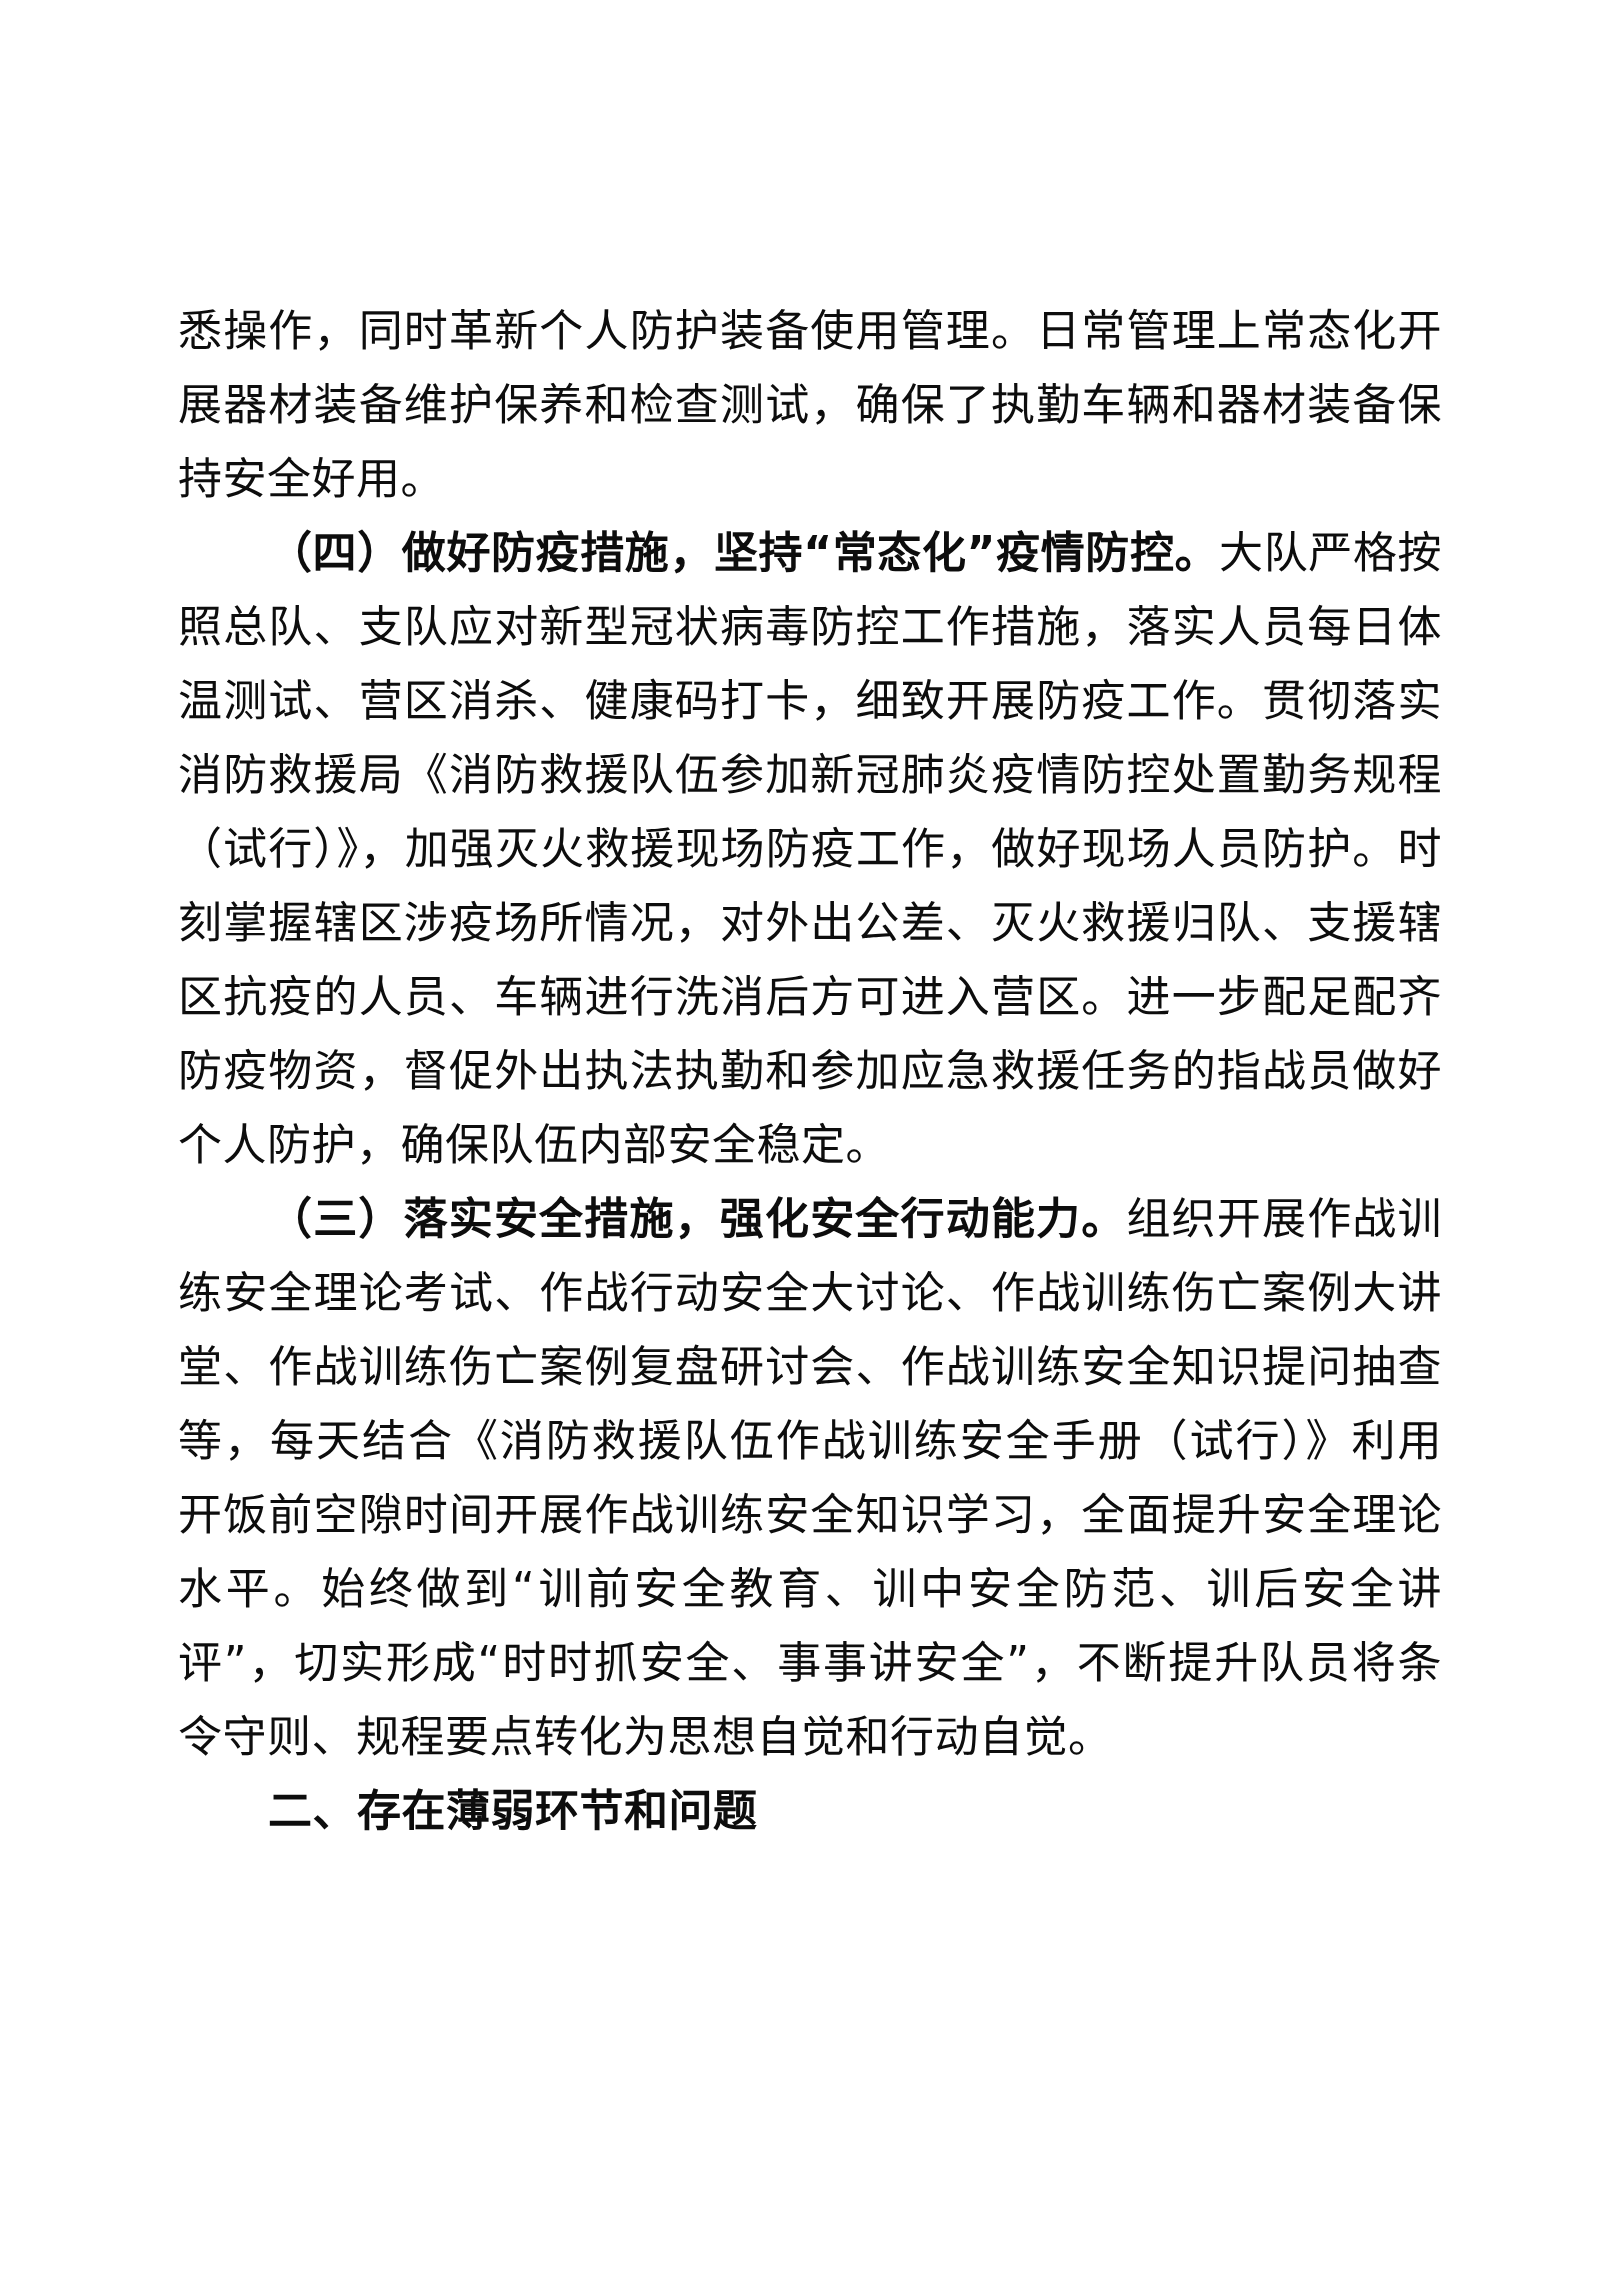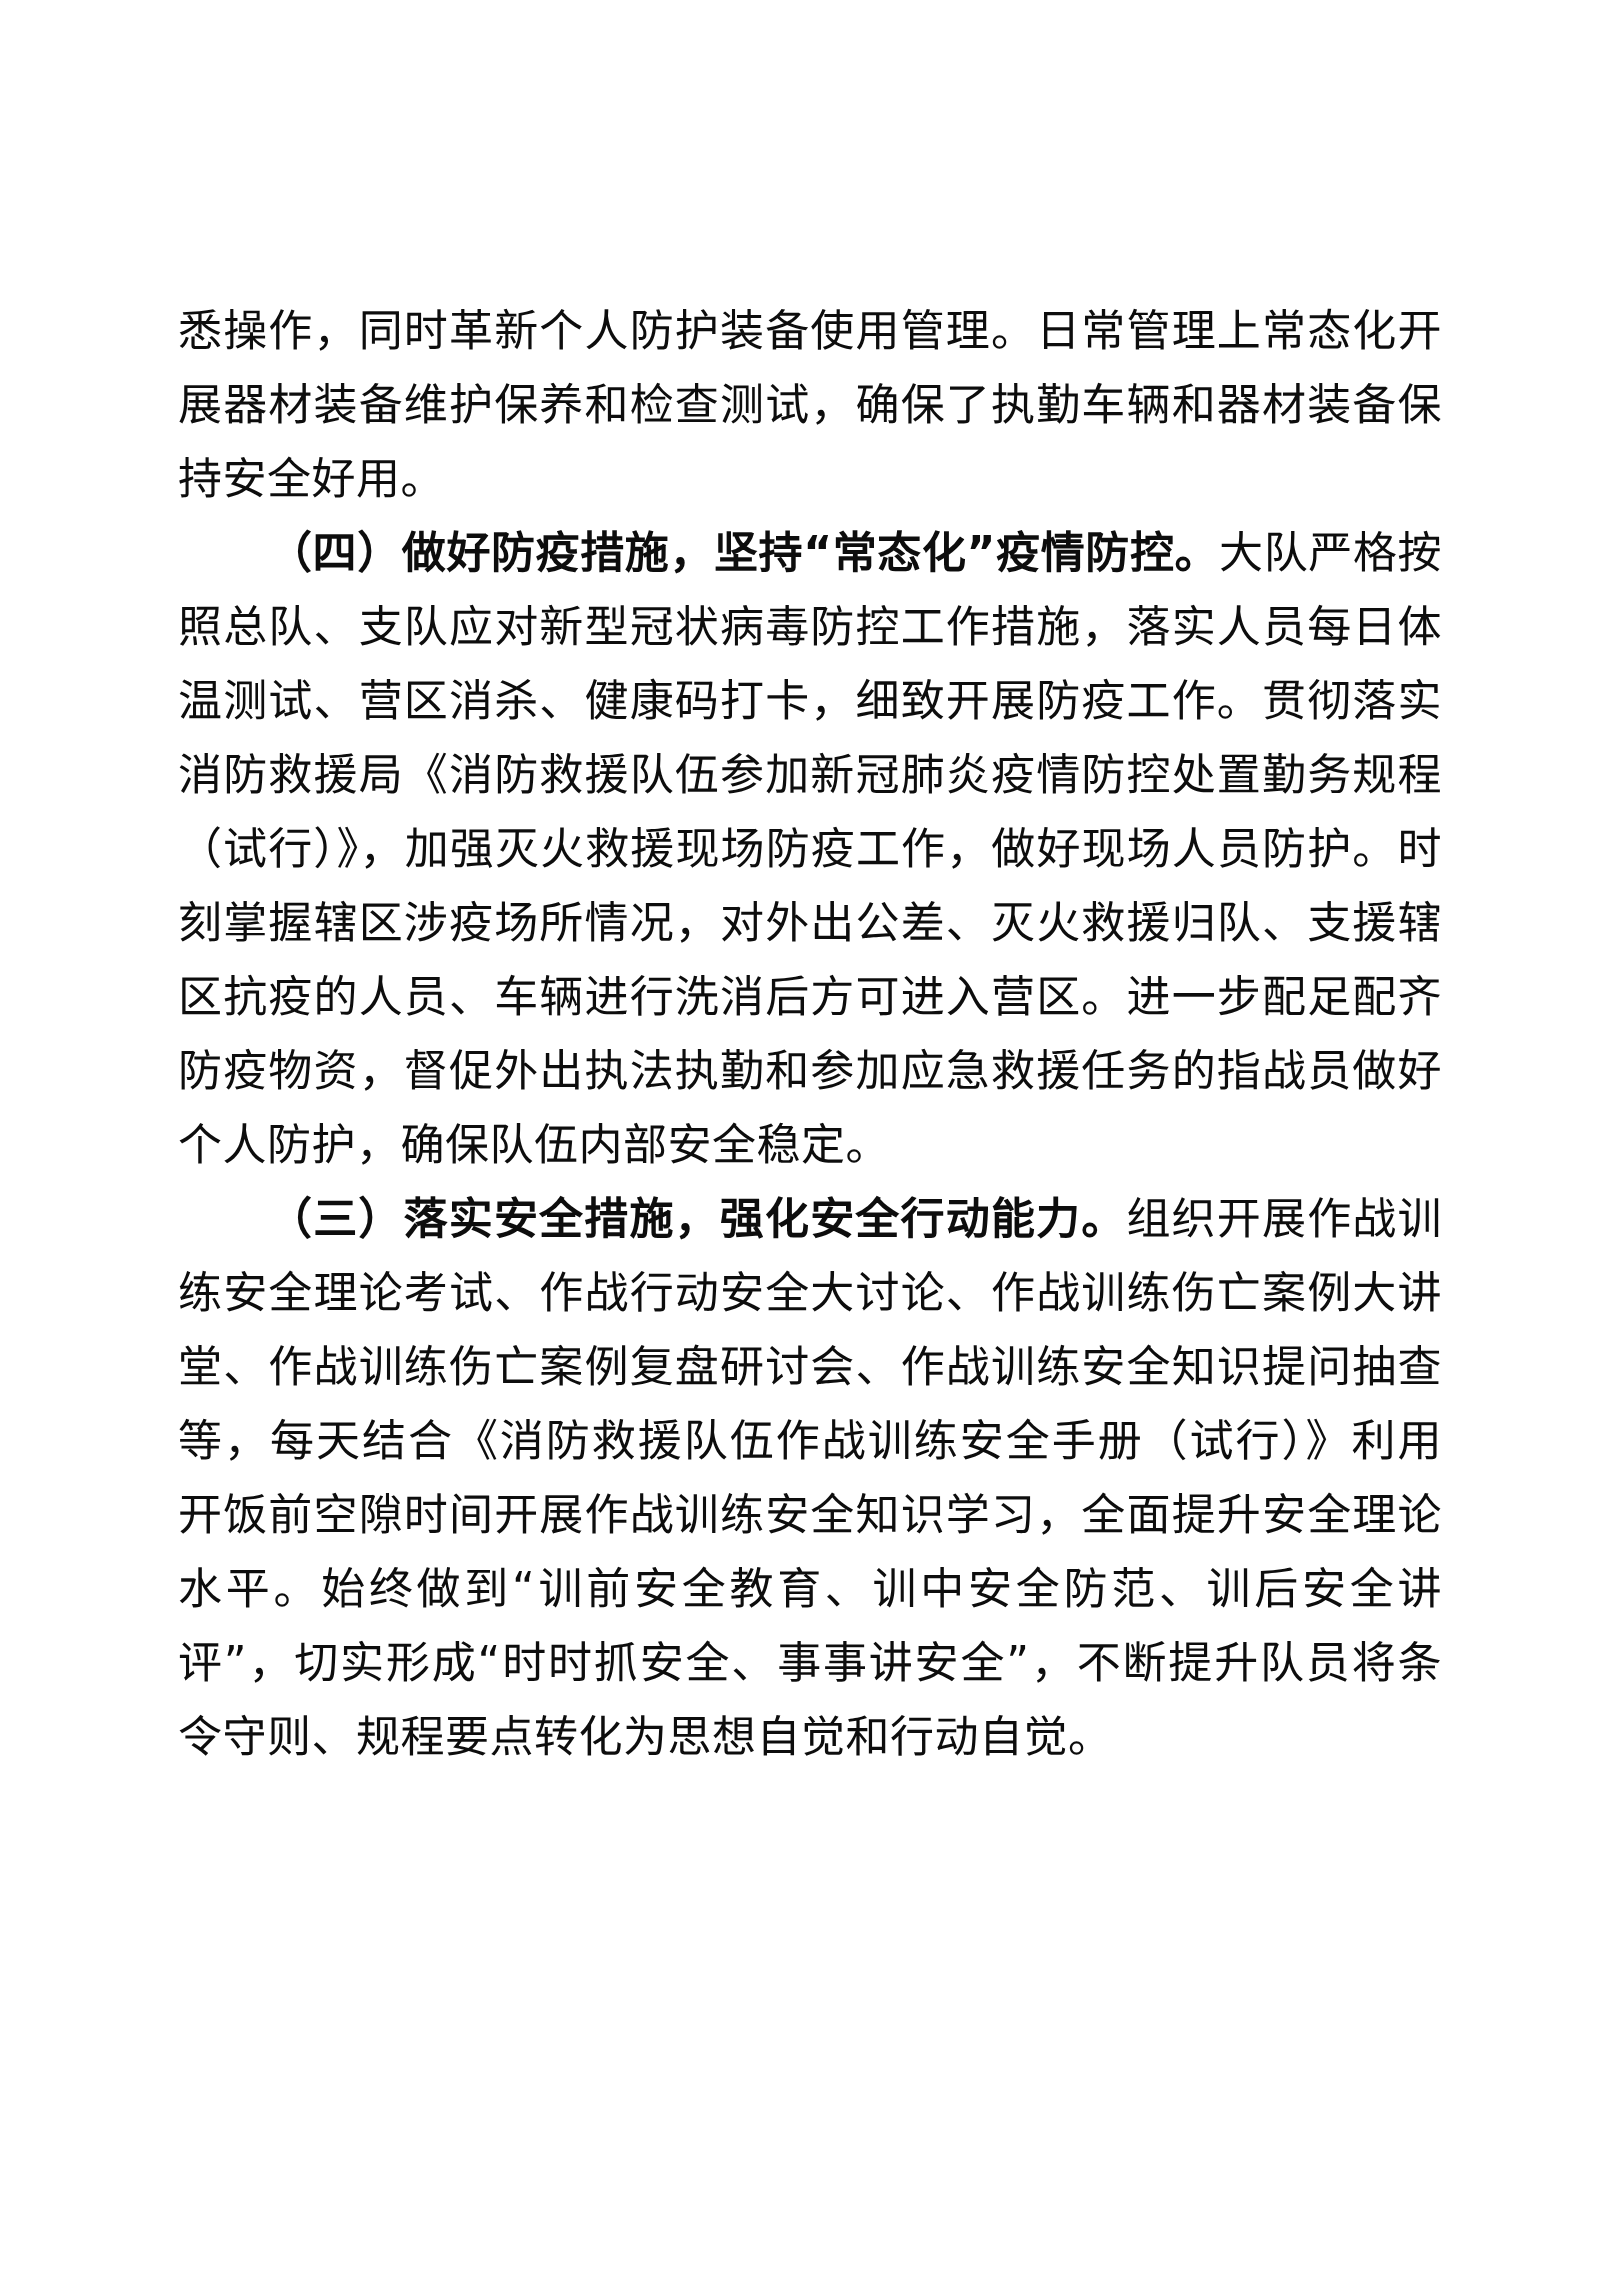--- a/index.html
+++ b/index.html
@@ -57,16 +57,19 @@
     </p>
 
     <p class="para indent">
       <span class="bold">（四）做好防疫措施，坚持“常态化”疫情防控。</span><span>大队严格按照总队、支队应对新型冠状病毒防控工作措施，落实人员每日体温测试、营区消杀、健康码打卡，细致开展防疫工作。贯彻落实消防救援局《消防救援队伍参加新冠肺炎疫情防控处置勤务规程（试行）》，加强灭火救援现场防疫工作，做好现场人员防护。时刻掌握辖区涉疫场所情况，对外出公差、灭火救援归队、支援辖区抗疫的人员、车辆进行洗消后方可进入营区。进一步配足配齐防疫物资，督促外出执法执勤和参加应急救援任务的指战员做好个人防护，确保队伍内部安全稳定。</span>
     </p>
 
     <p class="para indent">
       <span class="bold">（三）落实安全措施，强化安全行动能力。</span><span>组织开展作战训练安全理论考试、作战行动安全大讨论、作战训练伤亡案例大讲堂、作战训练伤亡案例复盘研讨会、作战训练安全知识提问抽查等，每天结合《消防救援队伍作战训练安全手册（试行）》利用开饭前空隙时间开展作战训练安全知识学习，全面提升安全理论水平。始终做到“训前安全教育、训中安全防范、训后安全讲评”，切实形成“时时抓安全、事事讲安全”，不断提升队员将条令守则、规程要点转化为思想自觉和行动自觉。</span>
     </p>
 
+    <p class="para indent heading">
+      <span>二、存在薄弱环节和问题</span>
+    </p>
 
   </div>
 </div>
 
 
 </body></html>

